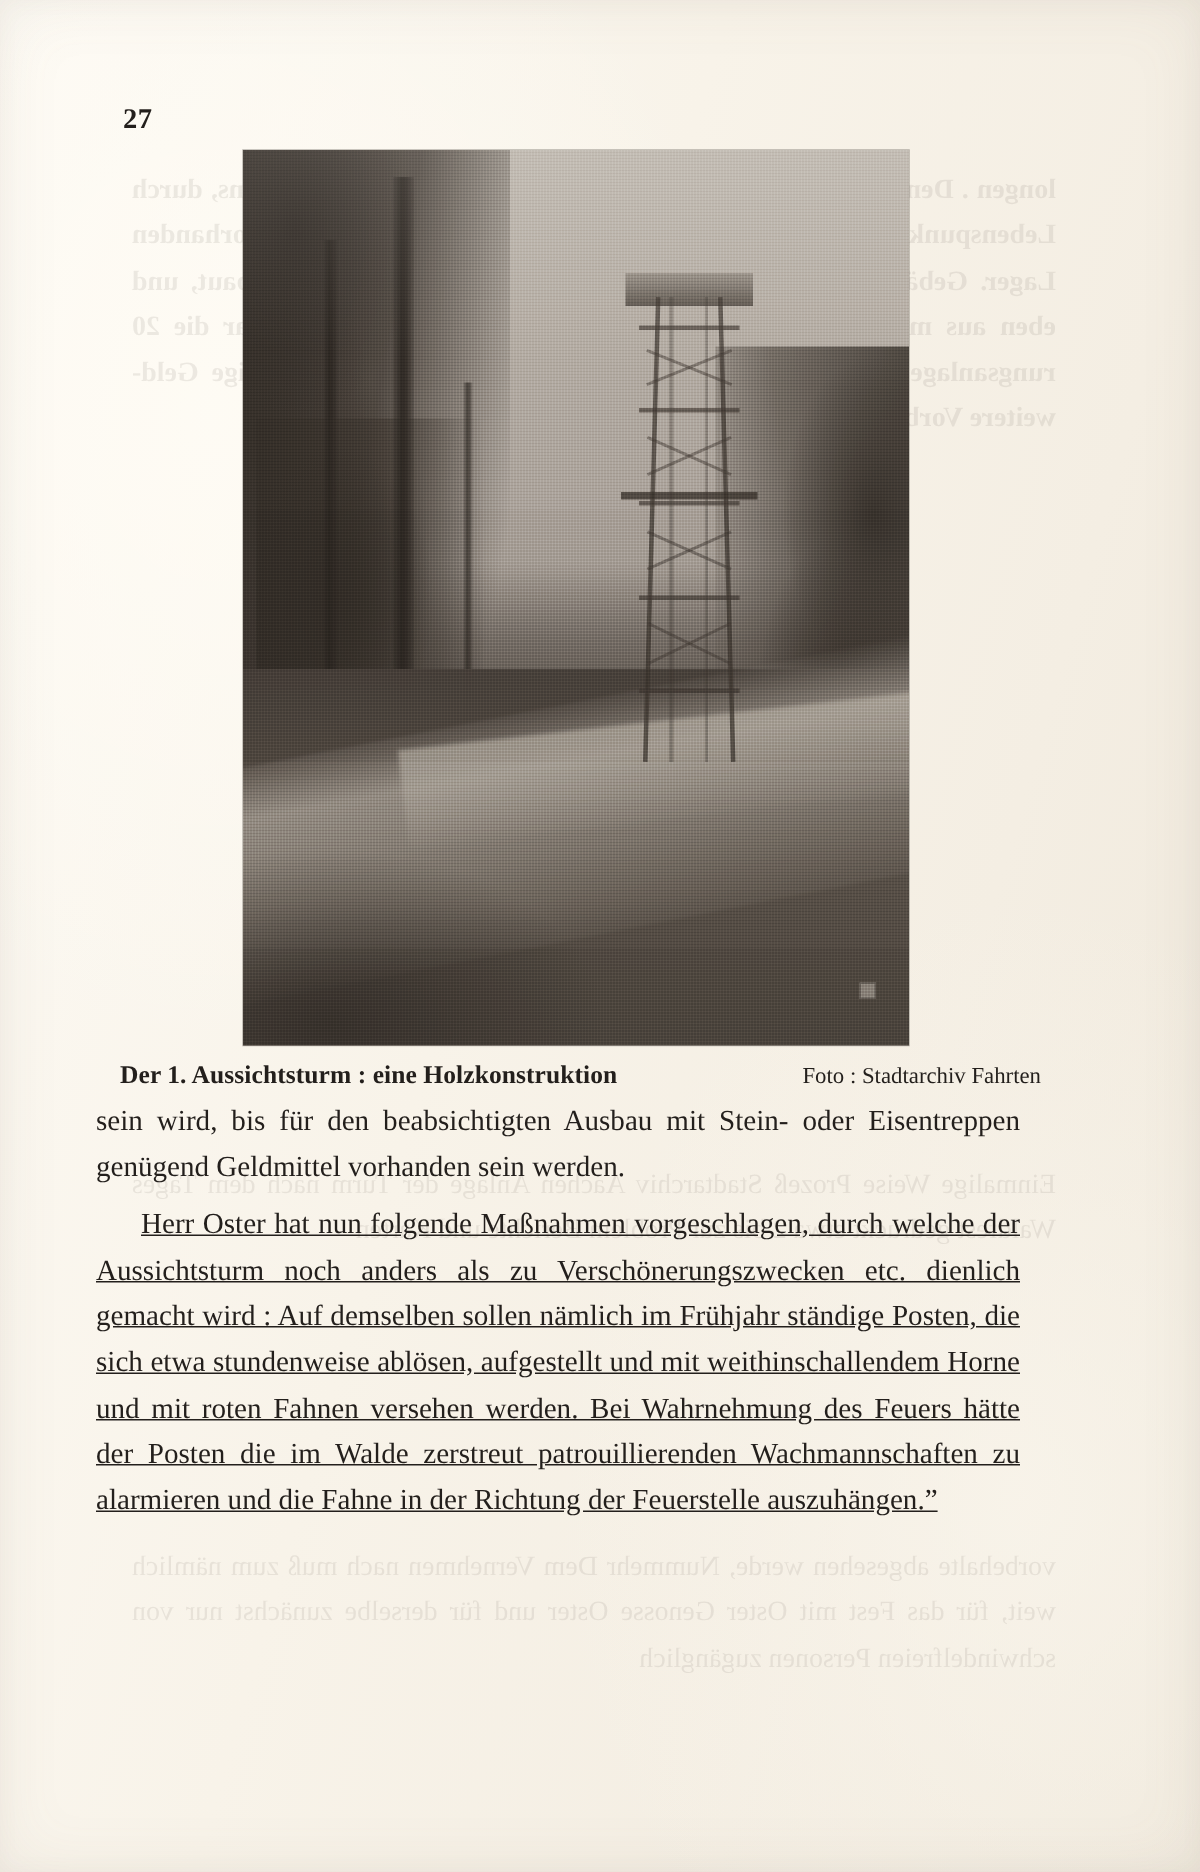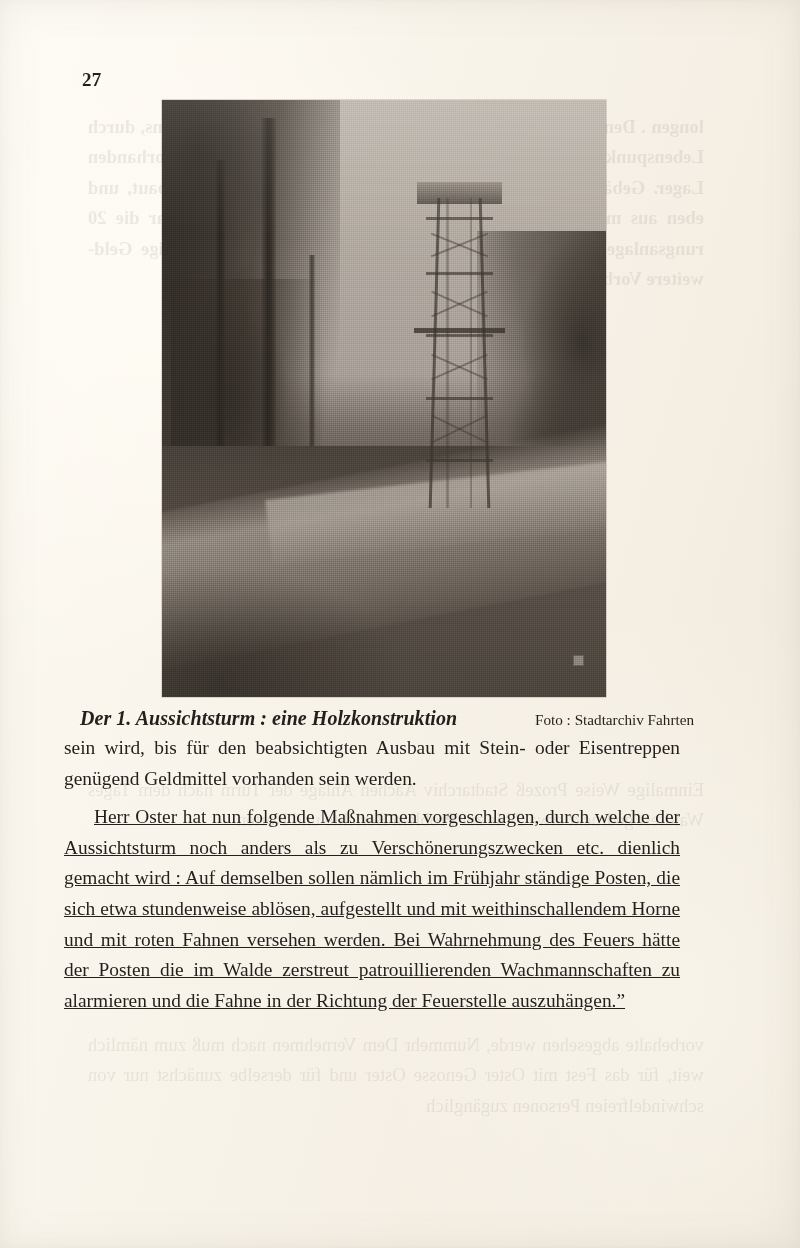--- a/index.html
+++ b/index.html
@@ -216,24 +216,23 @@
     position: absolute;
     left: 80px;
     top: 707px;
     width: 616px;
     z-index: 4;
     display: flex;
     align-items: baseline;
     justify-content: space-between;
   }
   .caption-title {
-    font-size: 20px;
+    font-size: 17px;
     font-weight: 700;
     letter-spacing: 0.05px;
-    font-style: italic;
   }
   .caption-credit {
     font-size: 15.2px;
     font-weight: 400;
     padding-right: 2px;
   }
 
   
   .body-col {
     position: absolute;

